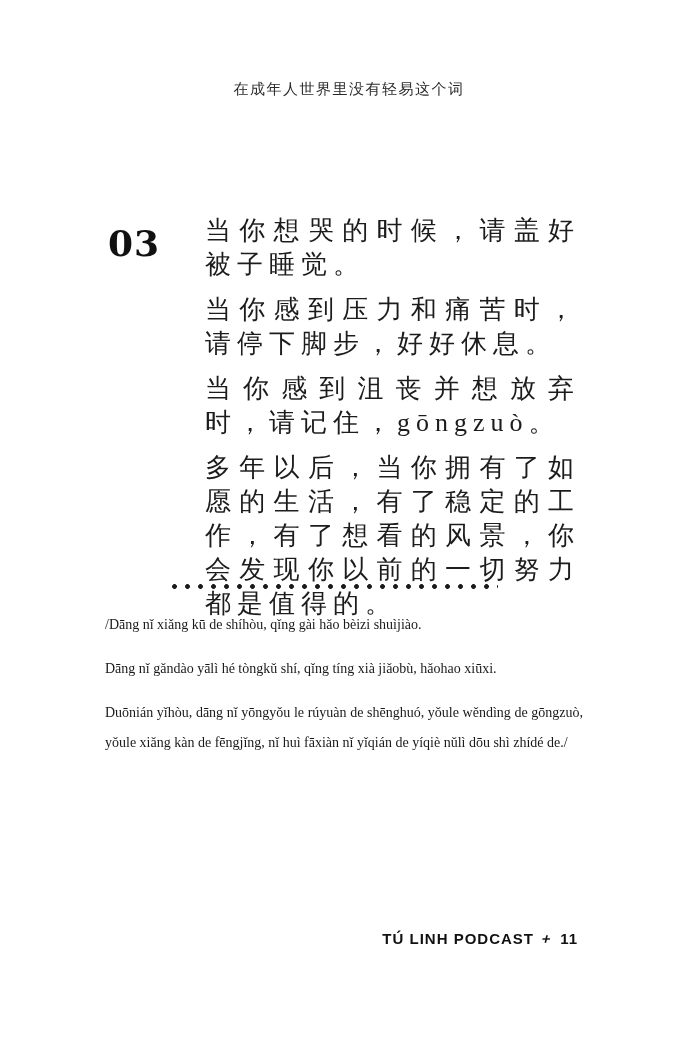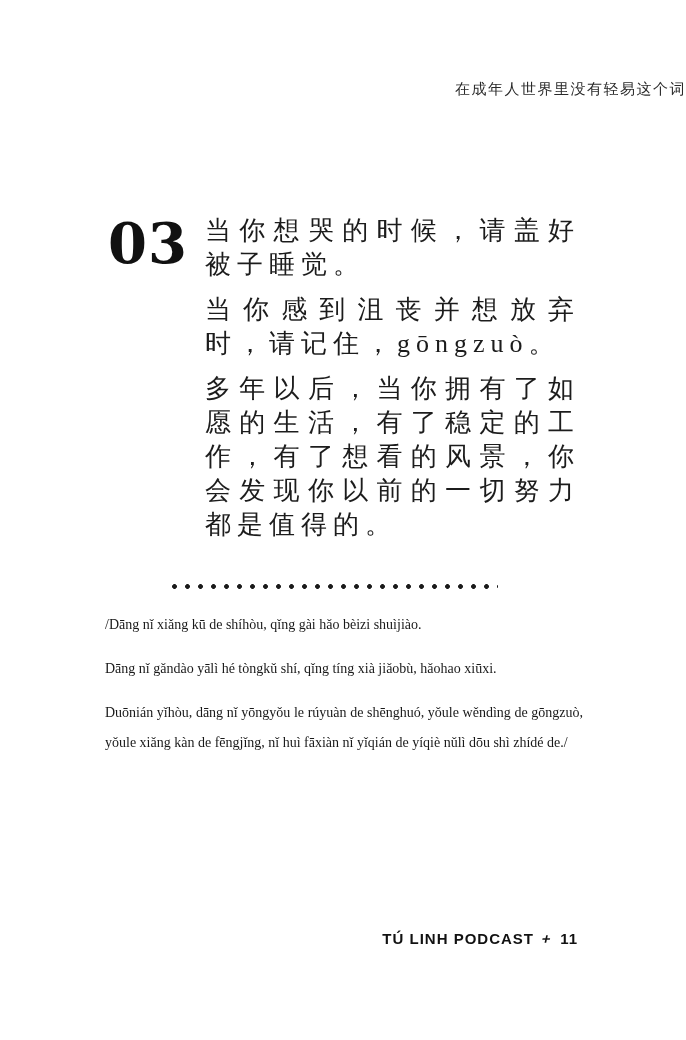--- a/index.html
+++ b/index.html
@@ -18,42 +18,42 @@
     overflow: hidden;
     margin: 0 auto;
   }
 
   
   .running-header {
     position: absolute;
     top: 80px;
     left: 0;
     right: 0;
-    text-align: right;
+    text-align: center;
     font-size: 15px;
     letter-spacing: 1.5px;
     color: #2a2a2a;
     padding-left: 12px;
   }
 
   
   .section-row {
     position: absolute;
     top: 214px;
     left: 108px;
     right: 106px;
     display: flex;
     align-items: flex-start;
   }
   .section-number {
     width: 97px;
     flex: 0 0 97px;
     font-family: "DejaVu Serif", "Liberation Serif", serif;
     font-weight: 700;
-    font-size: 56px;
+    font-size: 36px;
     line-height: 58px;
     letter-spacing: 1px;
     color: #111111;
   }
   .chinese-block {
     flex: 1 1 auto;
   }
   .chinese-block p {
     margin: 0 0 11px 0;
     font-size: 26px;
@@ -115,20 +115,21 @@
 <body>
 
 <div class="page">
 
   <div class="running-header">在成年人世界里没有轻易这个词</div>
 
   <div class="section-row">
     <div class="section-number">03</div>
     <div class="chinese-block">
       <p>当你想哭的时候，请盖好被子睡觉。</p>
+      <p>当你感到压力和痛苦时，请停下脚步，好好休息。</p>
       <p>当你感到沮丧并想放弃时，请记住，gōngzuò。</p>
       <p>多年以后，当你拥有了如愿的生活，有了稳定的工作，有了想看的风景，你会发现你以前的一切努力都是值得的。</p>
     </div>
   </div>
 
   <div class="dotted-divider"></div>
 
   <div class="pinyin-block">
     <p>/Dāng nǐ xiǎng kū de shíhòu, qǐng gài hǎo bèizi shuìjiào.</p>
     <p>Dāng nǐ gǎndào yālì hé tòngkǔ shí, qǐng tíng xià jiǎobù, hǎohao xiūxi.</p>

